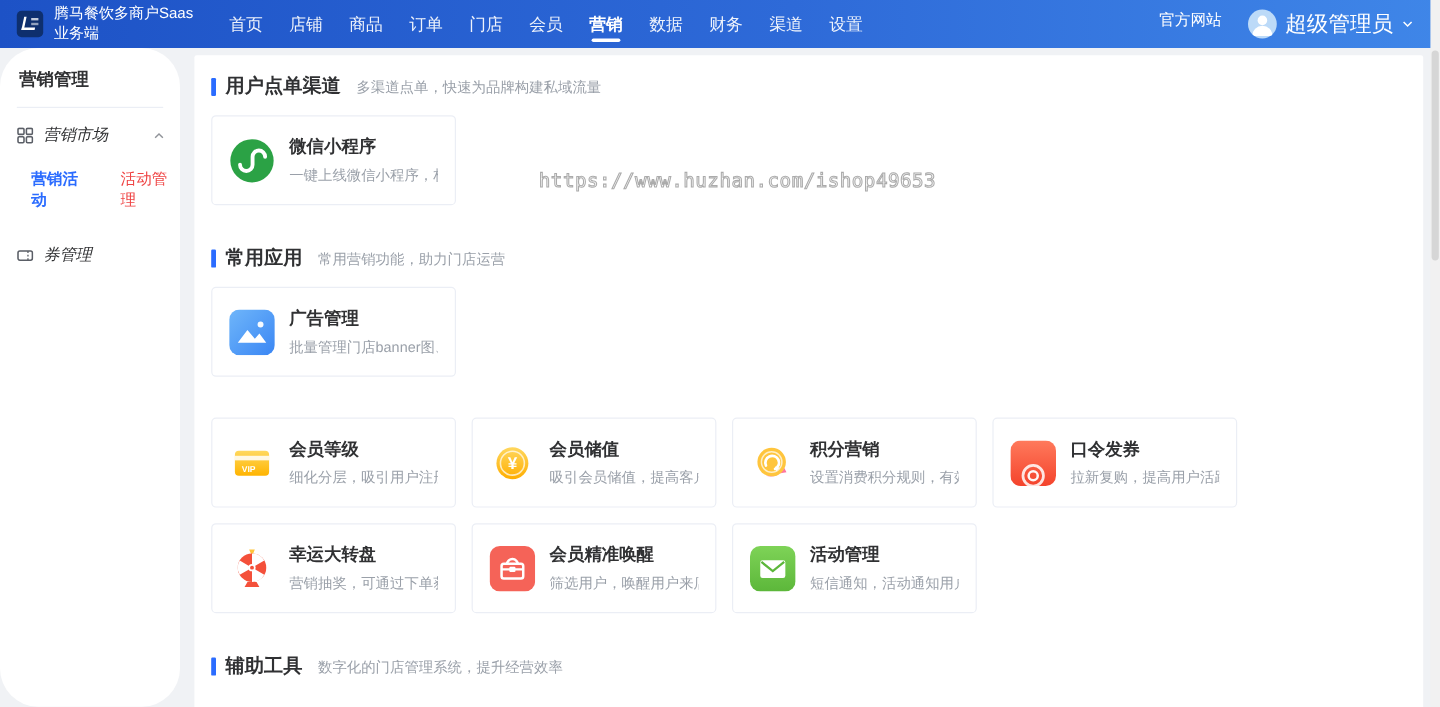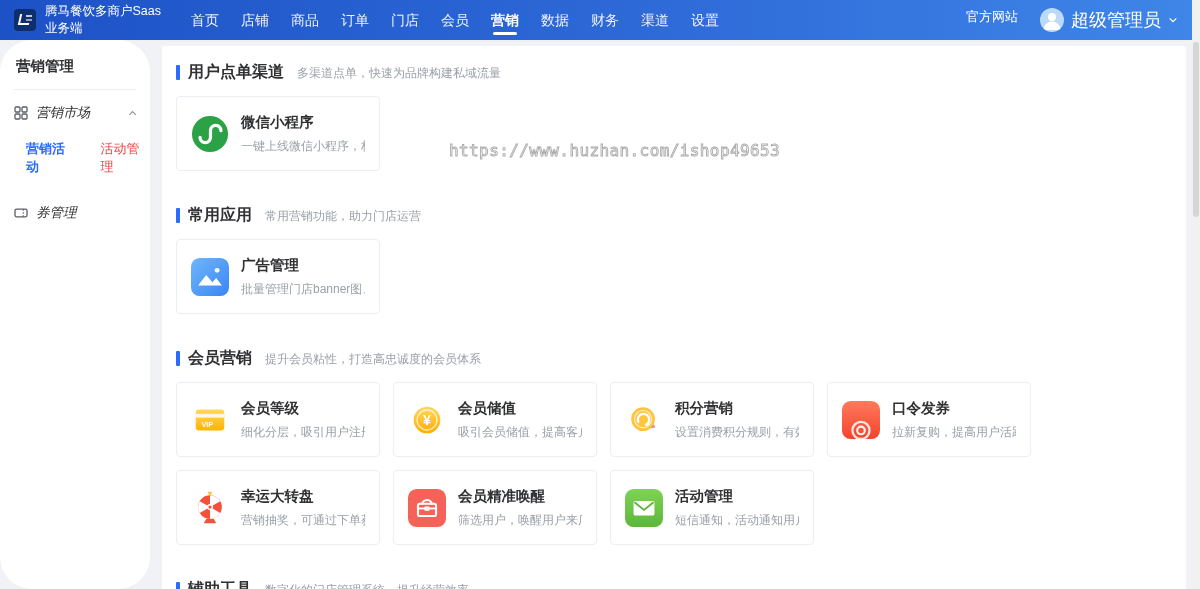--- a/index.html
+++ b/index.html
@@ -188,25 +188,20 @@
             </svg>
           </span>
           <span class="card-text">
             <div class="card-title">广告管理</div>
             <div class="card-desc">批量管理门店banner图、弹窗...</div>
           </span>
         </div>
       </div>
     </section>
     <section class="section">
-      <div class="section-header">
-        <span class="section-bar"></span>
-        <span class="section-title">会员营销</span>
-        <span class="section-sub">提升会员粘性，打造高忠诚度的会员体系</span>
-      </div>
       <div class="card-grid">
         <div class="card">
           <span class="card-icon">
             <svg viewBox="0 0 40 40">
               <defs>
                 <linearGradient id="gV" x1="0" y1="0" x2="0" y2="1">
                   <stop offset="0" stop-color="#ffd85e"></stop>
                   <stop offset="1" stop-color="#ffb400"></stop>
                 </linearGradient>
               </defs>

